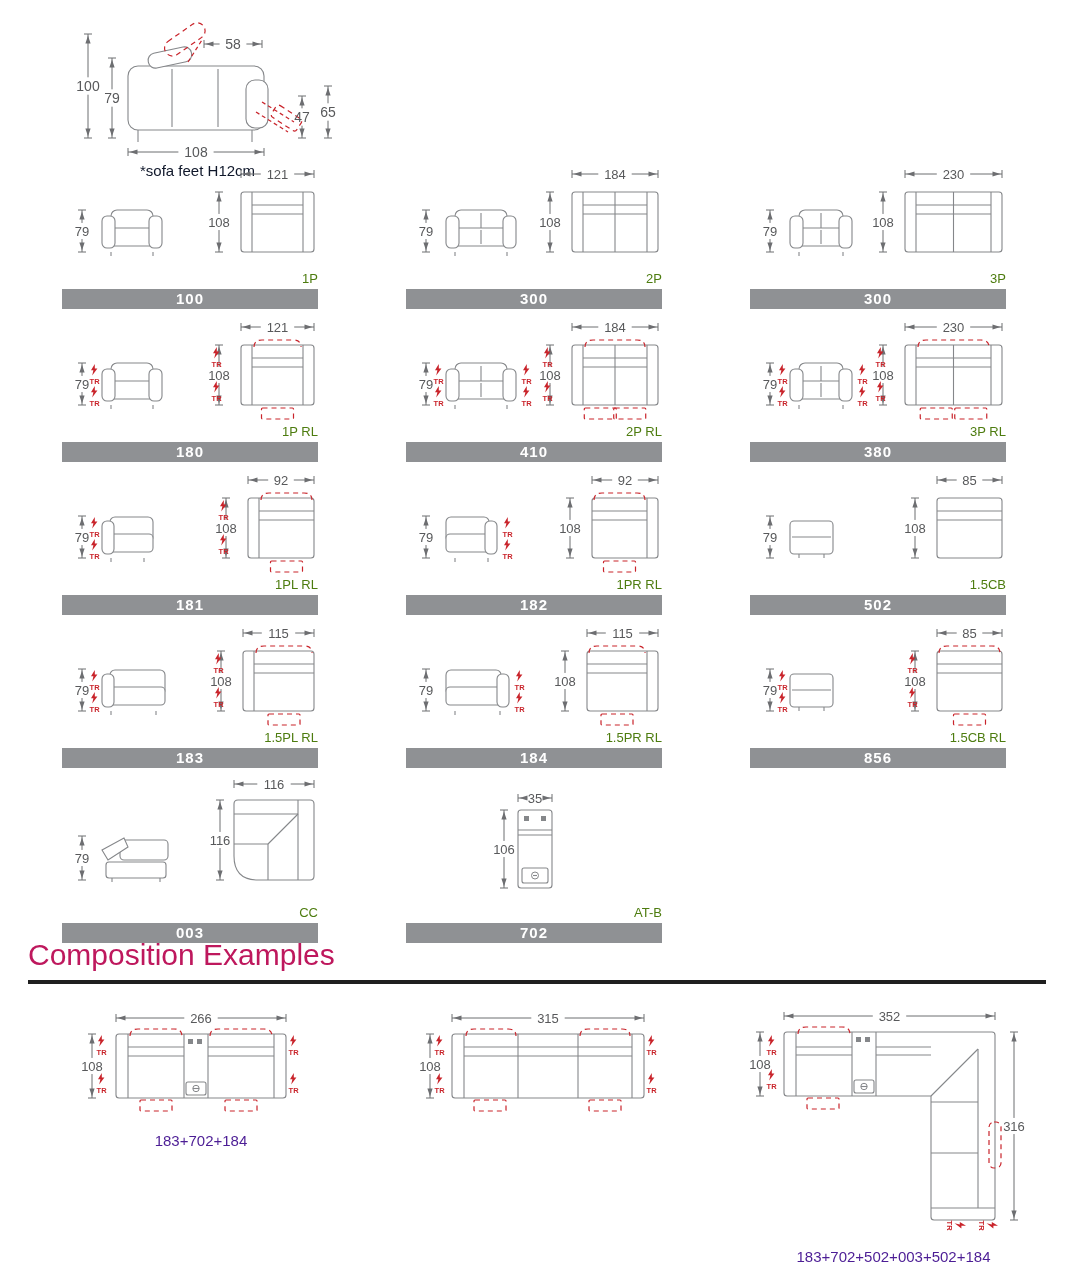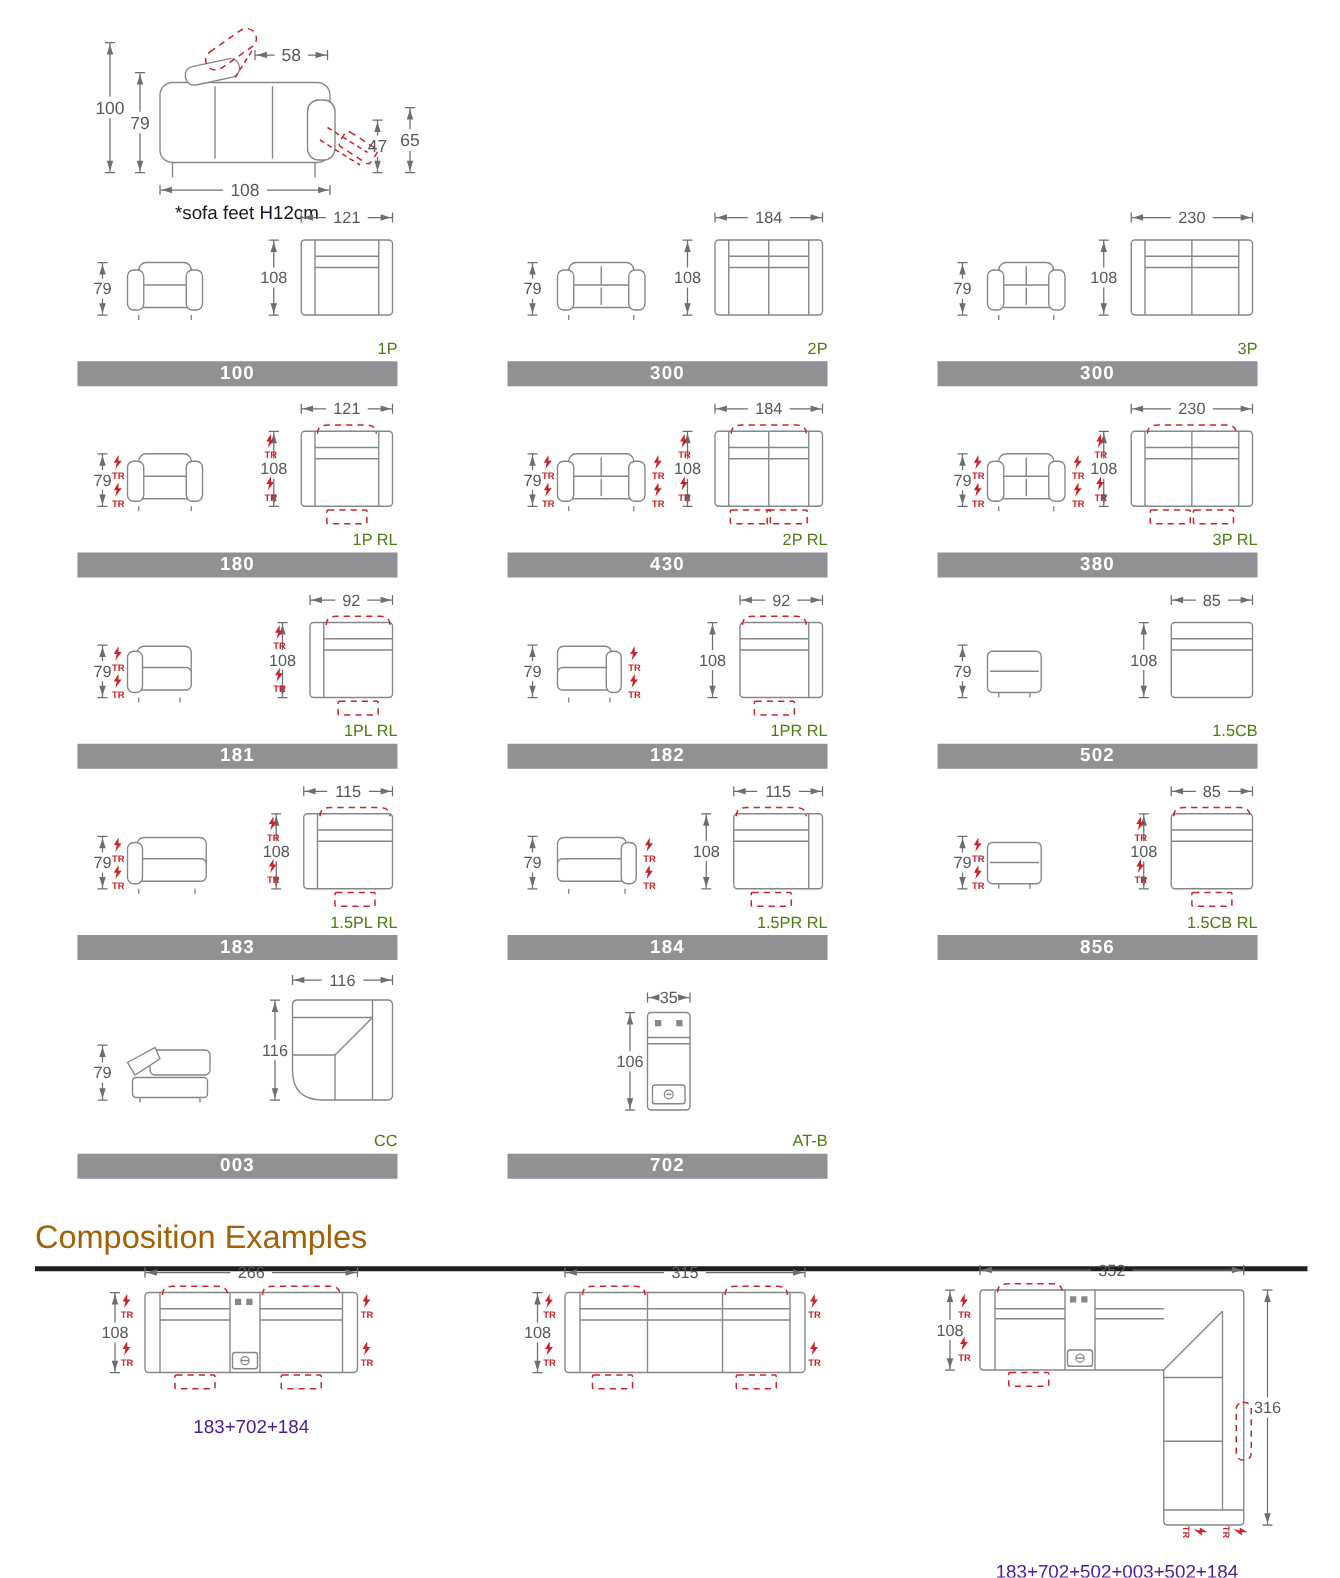--- a/index.html
+++ b/index.html
@@ -7,21 +7,21 @@
   .page{position:absolute;inset:0;background:#fff;}
   .overview{position:absolute;left:36px;top:6px;width:340px;height:180px;}
   .ov-note{position:absolute;left:104px;top:156px;font-size:15px;color:#0f172a;white-space:nowrap;}
   .modules{position:absolute;left:62px;top:158px;width:944px;display:grid;
            grid-template-columns:repeat(3,256px);justify-content:space-between;row-gap:2px;align-items:end;}
   .module-card{display:flex;flex-direction:column;justify-content:flex-end;}
   .module-label{text-align:right;font-size:13px;color:#4d7c0f;margin:1px 0 3px;}
   .module-bar{height:20px;background:var(--bar,#8f9194);color:#fff;font-size:15px;font-weight:bold;
               text-align:center;line-height:20px;letter-spacing:1px;}
   .section-head{position:absolute;left:28px;top:938px;width:1018px;}
-  .heading{font-size:26px;font-weight:500;color:#a16207;margin-top:36px;}
+  .heading{font-size:30px;font-weight:500;color:#be185d;}
   .rule{height:4px;background:#1f1f1f;margin-top:8px;}
   .comp{position:absolute;top:1004px;}
   .comp-label{text-align:center;font-size:15px;color:#4c1d95;margin-top:6px;}
   #comp0{left:46px;width:310px;}
   #comp1{left:388px;width:320px;}
   #comp2{left:726px;width:335px;}
   #comp2 .comp-label{margin-top:-6px;}
 </style>
 </head>
 <body>
@@ -311,21 +311,21 @@
           <path d="M32.8 53 L29 59.2 l2.4 0 L30.2 64.4 L35.4 57.6 l-2.6 0 Z" fill="#c9242b"></path>
           <text x="32.6" y="72.5" font-size="7.5" text-anchor="middle" fill="#c9242b" font-weight="bold">TR</text>
           <path d="M32.8 75 L29 81.2 l2.4 0 L30.2 86.4 L35.4 79.6 l-2.6 0 Z" fill="#c9242b"></path>
           <text x="32.6" y="94.5" font-size="7.5" text-anchor="middle" fill="#c9242b" font-weight="bold">TR</text>
           <path d="M120.8 53 L117 59.2 l2.4 0 L118.2 64.4 L123.4 57.6 l-2.6 0 Z" fill="#c9242b"></path>
           <text x="120.6" y="72.5" font-size="7.5" text-anchor="middle" fill="#c9242b" font-weight="bold">TR</text>
           <path d="M120.8 75 L117 81.2 l2.4 0 L118.2 86.4 L123.4 79.6 l-2.6 0 Z" fill="#c9242b"></path>
           <text x="120.6" y="94.5" font-size="7.5" text-anchor="middle" fill="#c9242b" font-weight="bold">TR</text>
         </svg>
         <div class="module-label">2P RL</div>
-        <div class="module-bar">430</div>
+        <div class="module-bar">410</div>
       </div>
       <div class="module-card">
         <svg width="256" height="112" viewBox="0 0 256 112" style="font-family:Liberation Sans, sans-serif">
           <line x1="155" y1="12" x2="155" y2="20" stroke="#6d6e71" stroke-width="1"></line>
           <line x1="252" y1="12" x2="252" y2="20" stroke="#6d6e71" stroke-width="1"></line>
           <line x1="155" y1="16" x2="186.8" y2="16" stroke="#6d6e71" stroke-width="1"></line>
           <line x1="220.2" y1="16" x2="252" y2="16" stroke="#6d6e71" stroke-width="1"></line>
           <path d="M156.5 16 l8 -2.6 v5.2 Z" fill="#6d6e71"></path>
           <path d="M250.5 16 l-8 -2.6 v5.2 Z" fill="#6d6e71"></path>
           <text x="203.5" y="20.55" font-size="13" text-anchor="middle" fill="#58595b" font-weight="normal">230</text>

